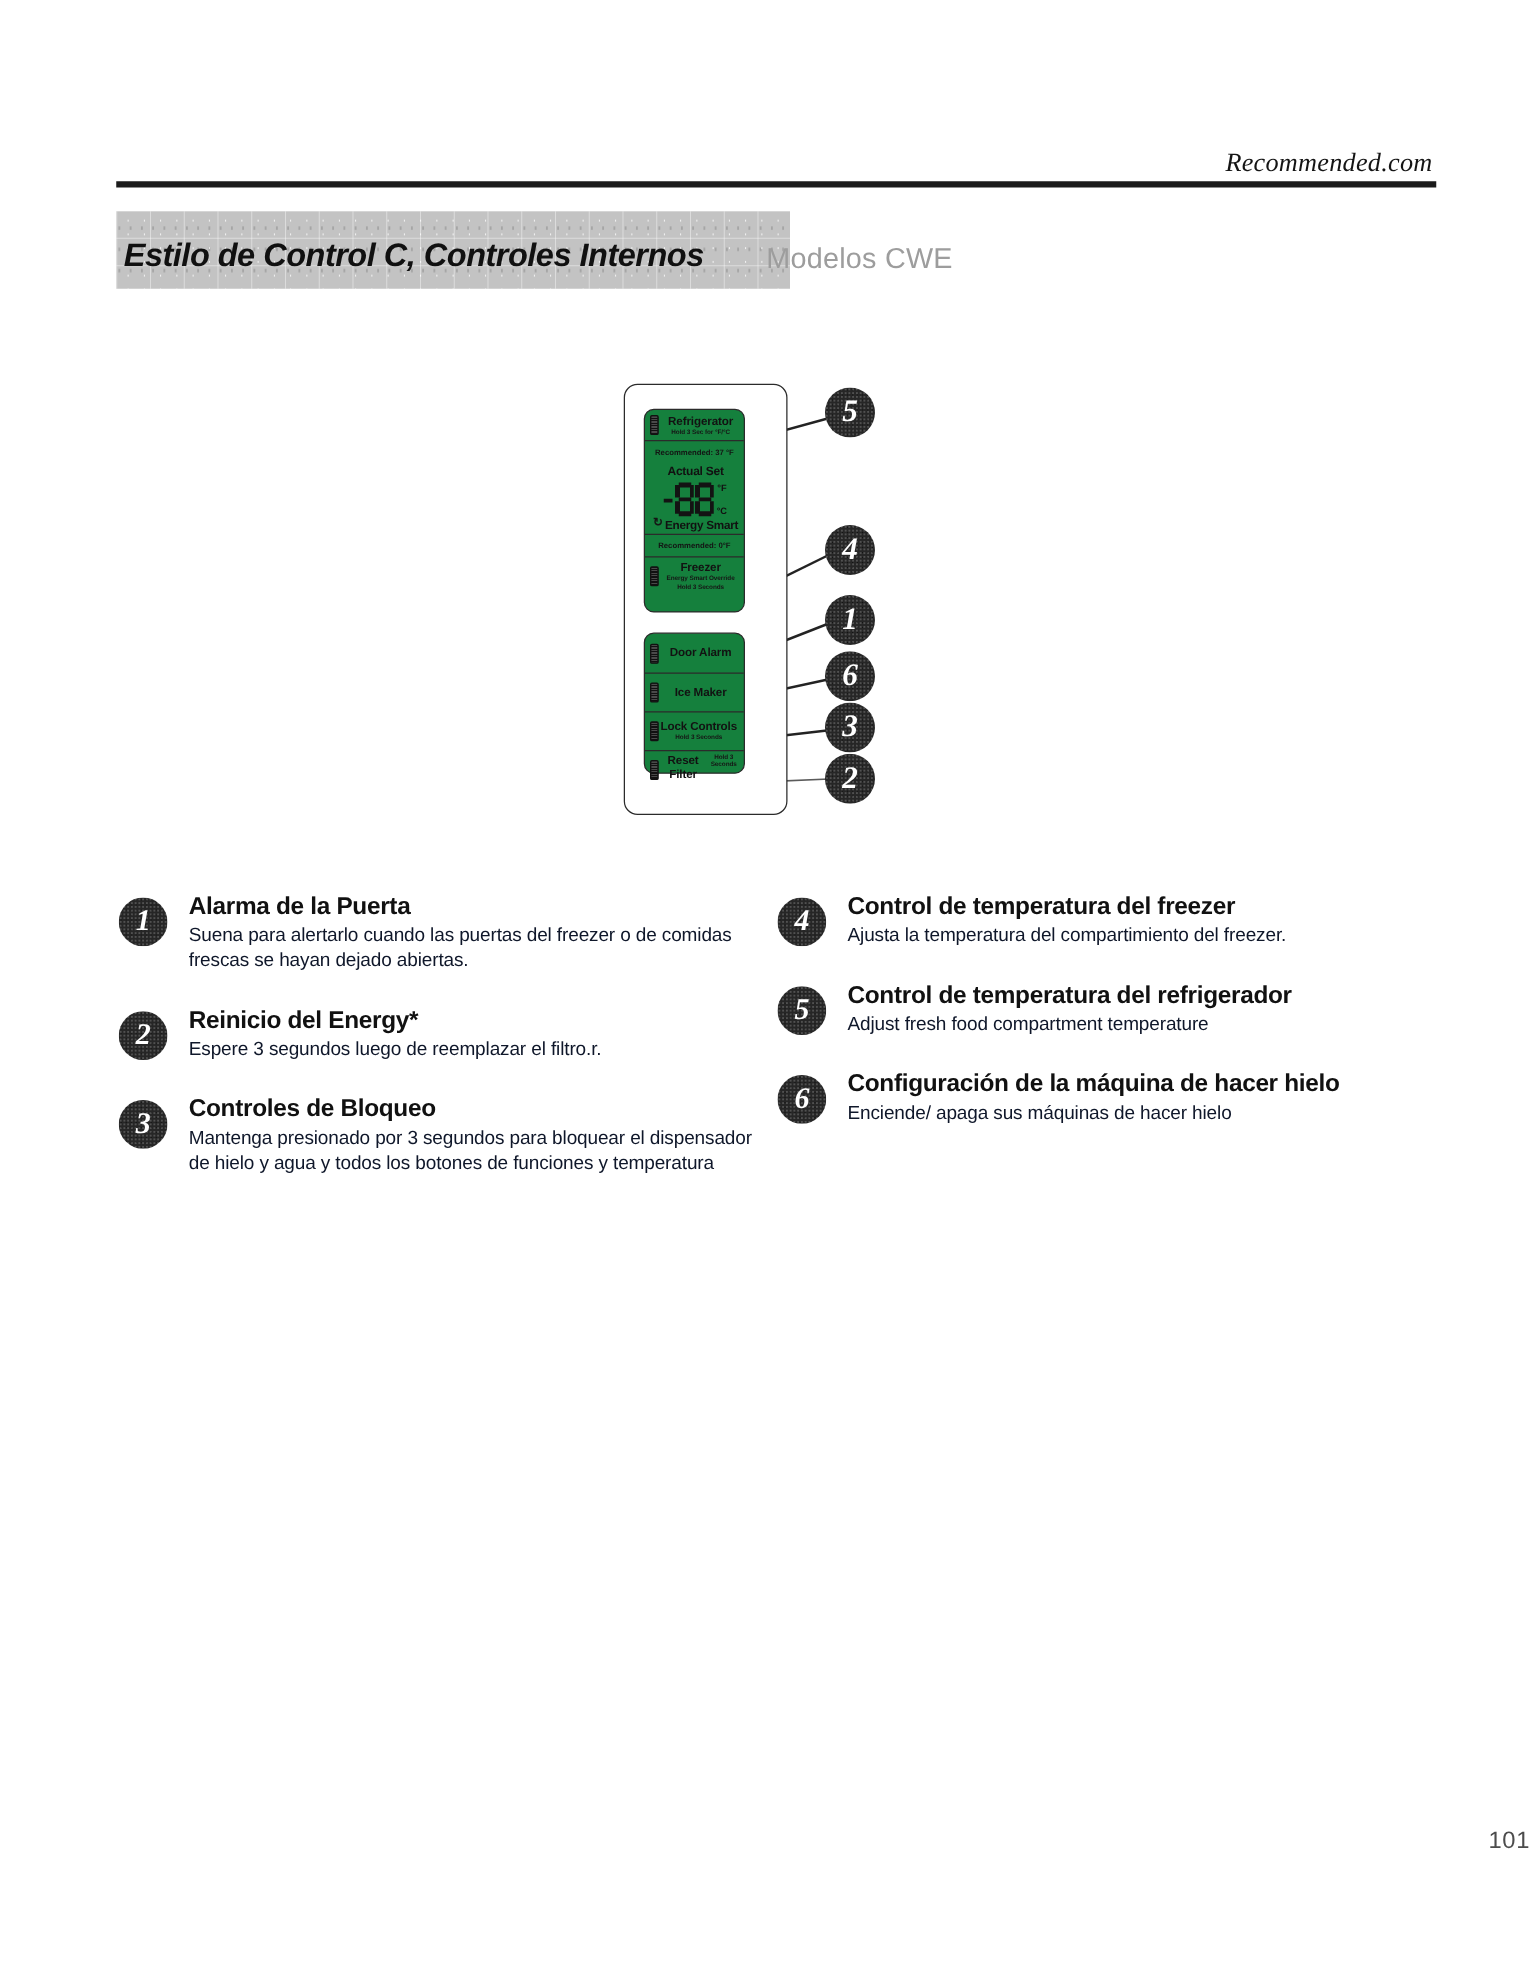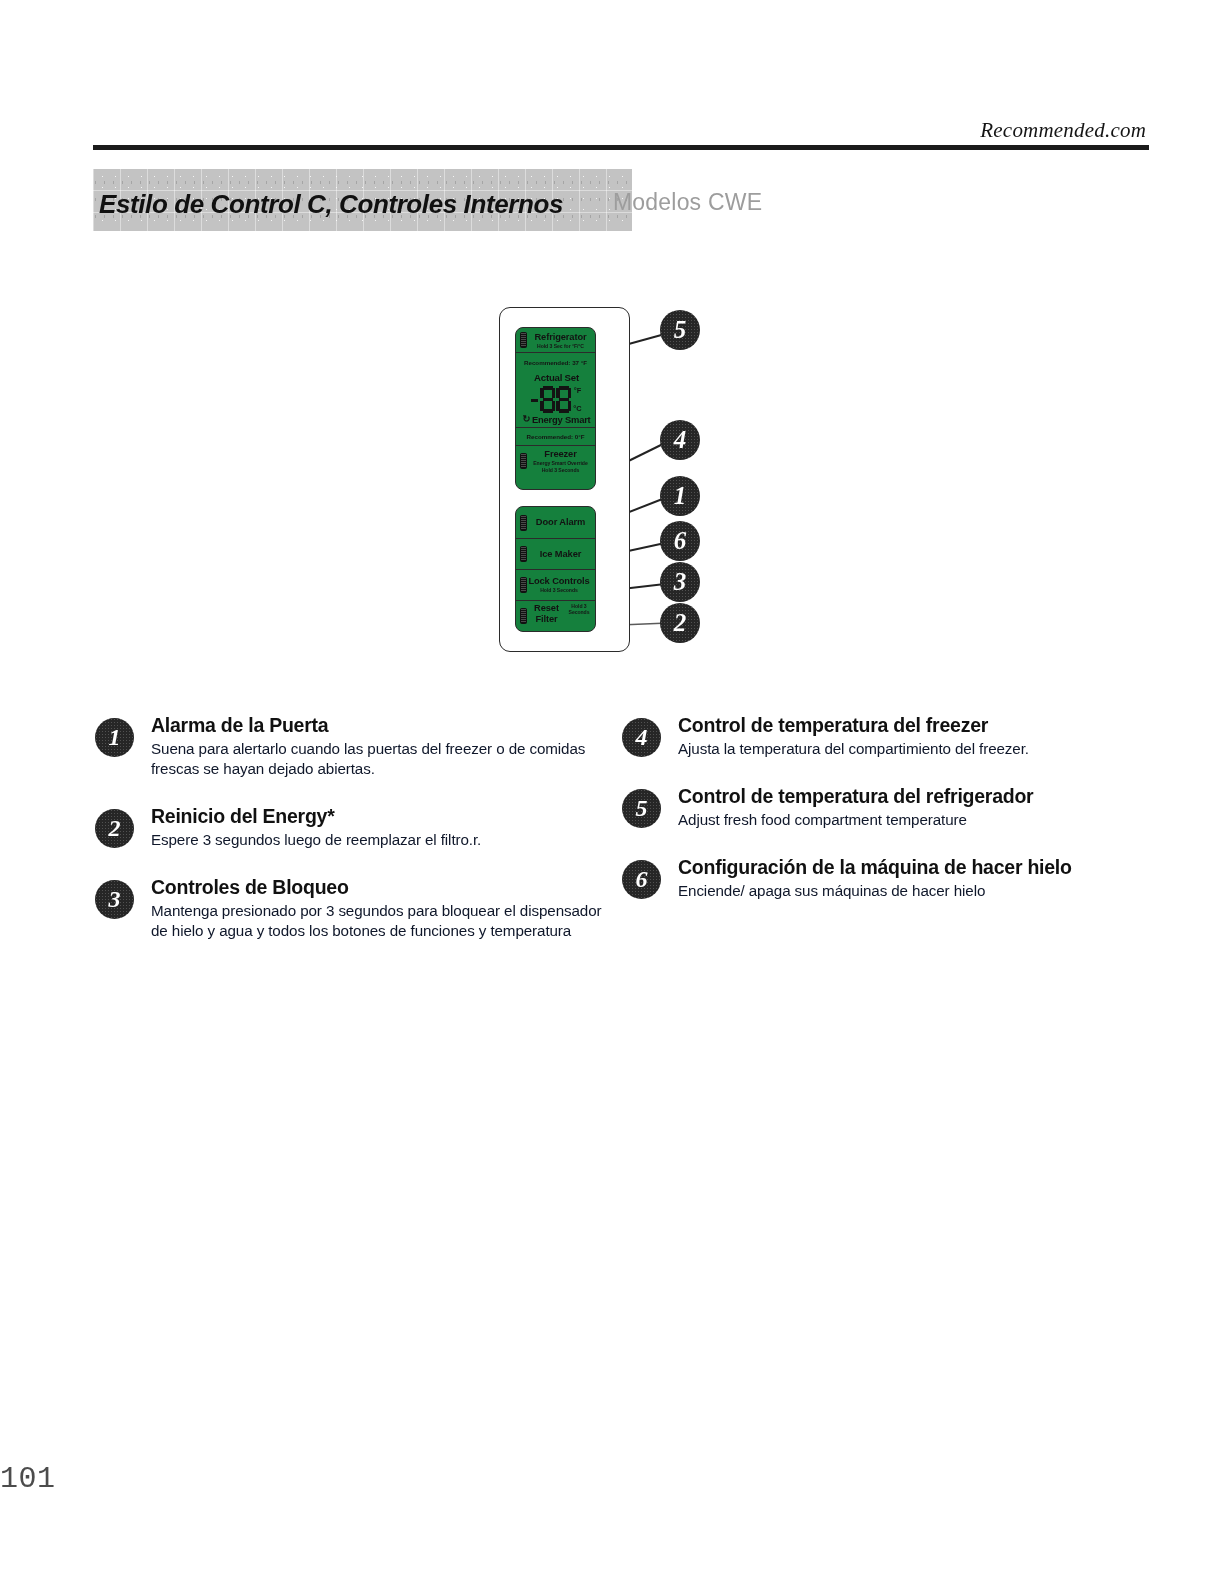--- a/index.html
+++ b/index.html
@@ -52,21 +52,21 @@
       radial-gradient(rgba(255,255,255,.85) 0.7px, transparent 0.8px),
       radial-gradient(rgba(120,120,120,.4) 0.7px, transparent 0.8px);
     background-size: 27px 27px, 27px 22px, 13px 11px, 9px 17px;
     background-position: 0 0, 0 0, 3px 2px, 7px 5px;
   }
   #section-banner .banner-inner {
     position: absolute;
     left: 6px;
     bottom: 11px;
     display: flex;
-    align-items: flex-start;
+    align-items: flex-end;
     white-space: nowrap;
   }
   #banner-title {
     font-family: "Liberation Sans", sans-serif;
     font-style: italic;
     font-weight: bold;
     font-size: 26px;
     color: #101010;
     letter-spacing: -0.4px;
   }
@@ -100,21 +100,21 @@
   .panel-group {
     position: absolute;
     left: 35px;
     width: 81px;
     border: 1.6px solid #2b2b2b;
     border-radius: 8px;
     background: #15803d;
     box-sizing: border-box;
   }
   #panel-group-top  { top: 37px;  height: 163px; }
-  #panel-group-bot  { top: 216px; height: 126px; }
+  #panel-group-bot  { top: 216px; height: 113px; }
 
   .panel-row {
     position: relative;
     box-sizing: border-box;
     padding: 2px 2px 2px 12px;
     text-align: center;
   }
   .panel-row + .panel-row { border-top: 1.3px solid #2b2b2b; }
 
   .pad {
@@ -306,23 +306,23 @@
     color: #0f172a;
     letter-spacing: -0.1px;
   }
 
   
   #page-number {
     position: absolute;
     left: 0;
     right: 0;
     top: 1462px;
-    text-align: left;
-    font-family: Liberation Mono, monospace;
-    font-size: 30px;
+    text-align: right;
+    font-family: Liberation Sans, sans-serif;
+    font-size: 19px;
     color: #4c4c4c;
     letter-spacing: 0.5px;
   }
 </style>
 </head>
 <body>
 
 <div id="site-url">Recommended.com</div>
 <div id="header-rule"></div>
 

